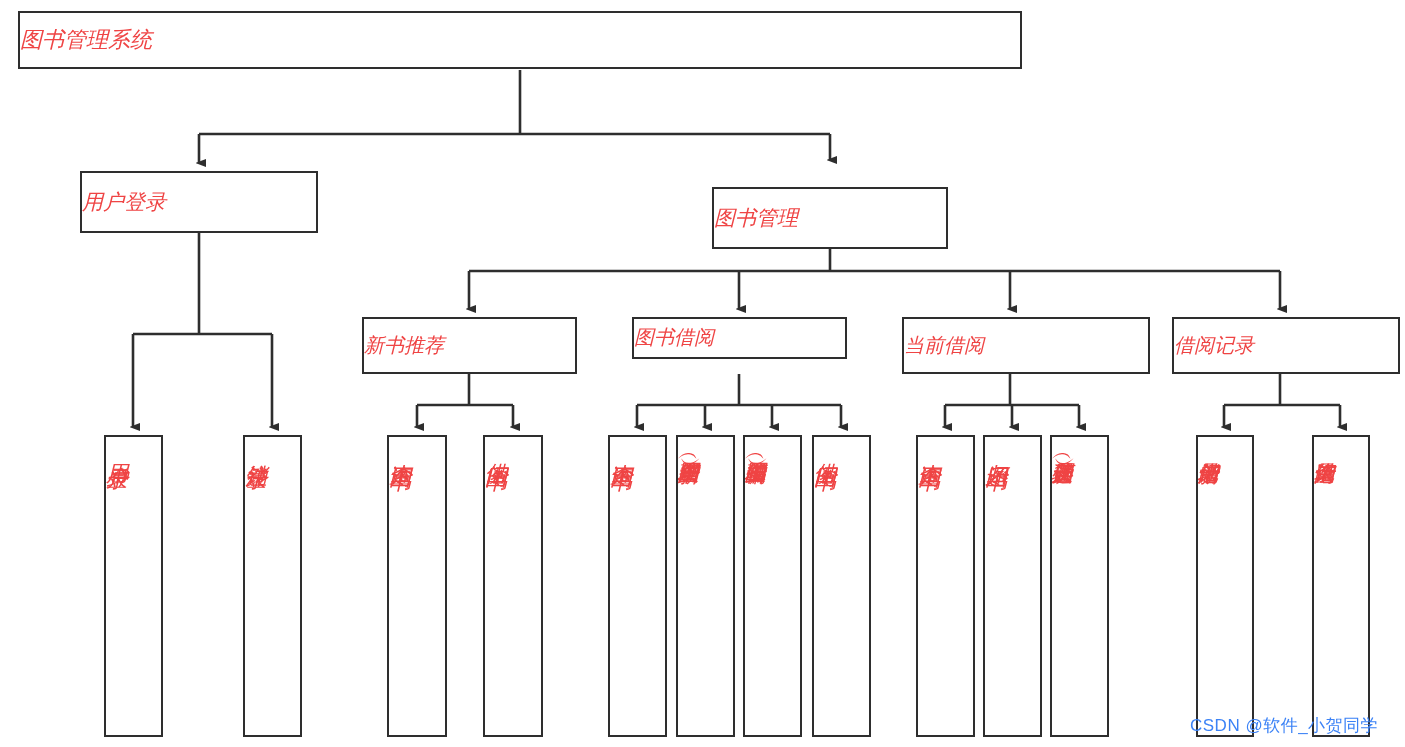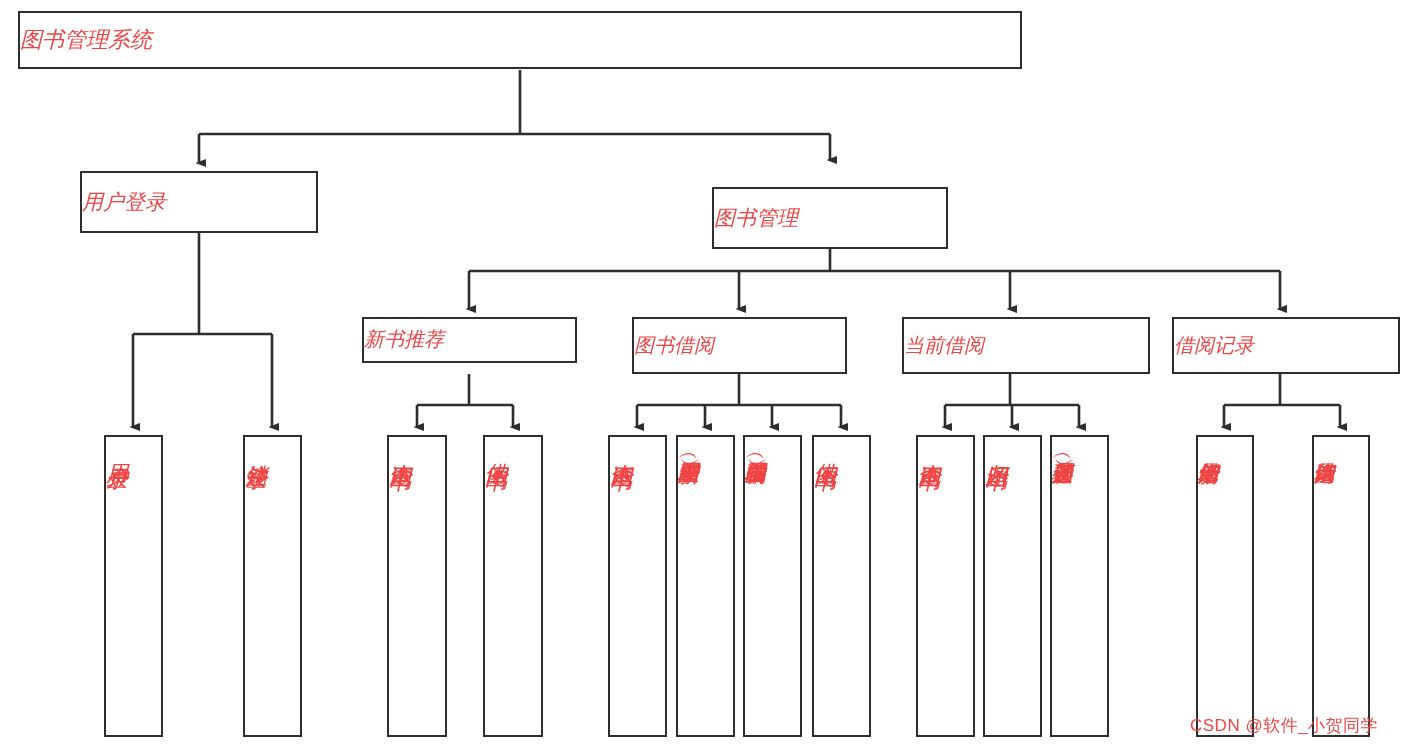--- a/index.html
+++ b/index.html
@@ -58,21 +58,21 @@
   }
   .node.leaf.tall .label {
     font-size: 21px;
     letter-spacing: 0px;
   }
   .watermark {
     position: absolute;
     left: 1190px;
     top: 714px;
     font-size: 17px;
-    color: #ef4444;
+    color: #3b82f6;
     white-space: nowrap;
     letter-spacing: 0.5px;
   }
 </style>
 </head>
 <body>
 
 <div id="canvas">
 
   <svg class="wires" viewBox="0 0 1405 747" xmlns="http://www.w3.org/2000/svg">
@@ -129,24 +129,24 @@
     <span class="label">图书管理系统</span>
   </div>
 
   <div class="node lvl1" style="left:80px; top:171px; width:238px; height:62px;">
     <span class="label">用户登录</span>
   </div>
   <div class="node lvl1" style="left:712px; top:171px; width:236px; height:62px;margin-top:16px;">
     <span class="label">图书管理</span>
   </div>
 
-  <div class="node lvl2" style="left:362px; top:317px; width:215px; height:46px;">
+  <div class="node lvl2" style="left:362px; top:317px; width:215px; height:57px;">
     <span class="label">新书推荐</span>
   </div>
-  <div class="node lvl2" style="left:632px; top:317px; width:215px; height:57px;">
+  <div class="node lvl2" style="left:632px; top:317px; width:215px; height:42px;">
     <span class="label">图书借阅</span>
   </div>
   <div class="node lvl2" style="left:902px; top:317px; width:248px; height:57px;">
     <span class="label">当前借阅</span>
   </div>
   <div class="node lvl2" style="left:1172px; top:317px; width:228px; height:57px;">
     <span class="label">借阅记录</span>
   </div>
 
   <div class="node leaf" style="left:104px; top:435px; width:59px; height:302px;">

